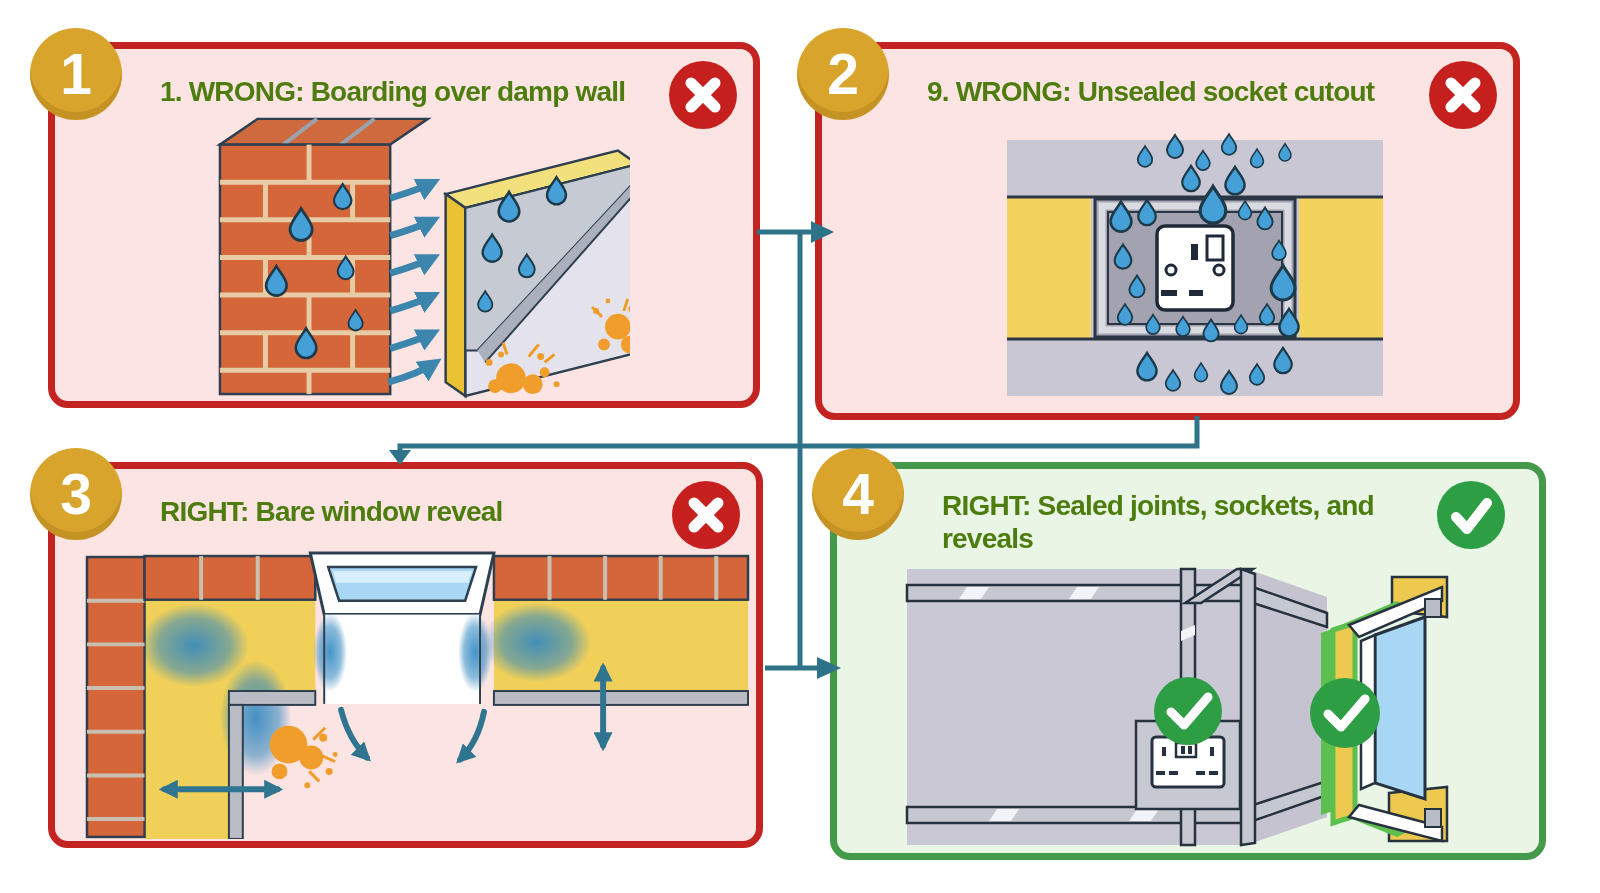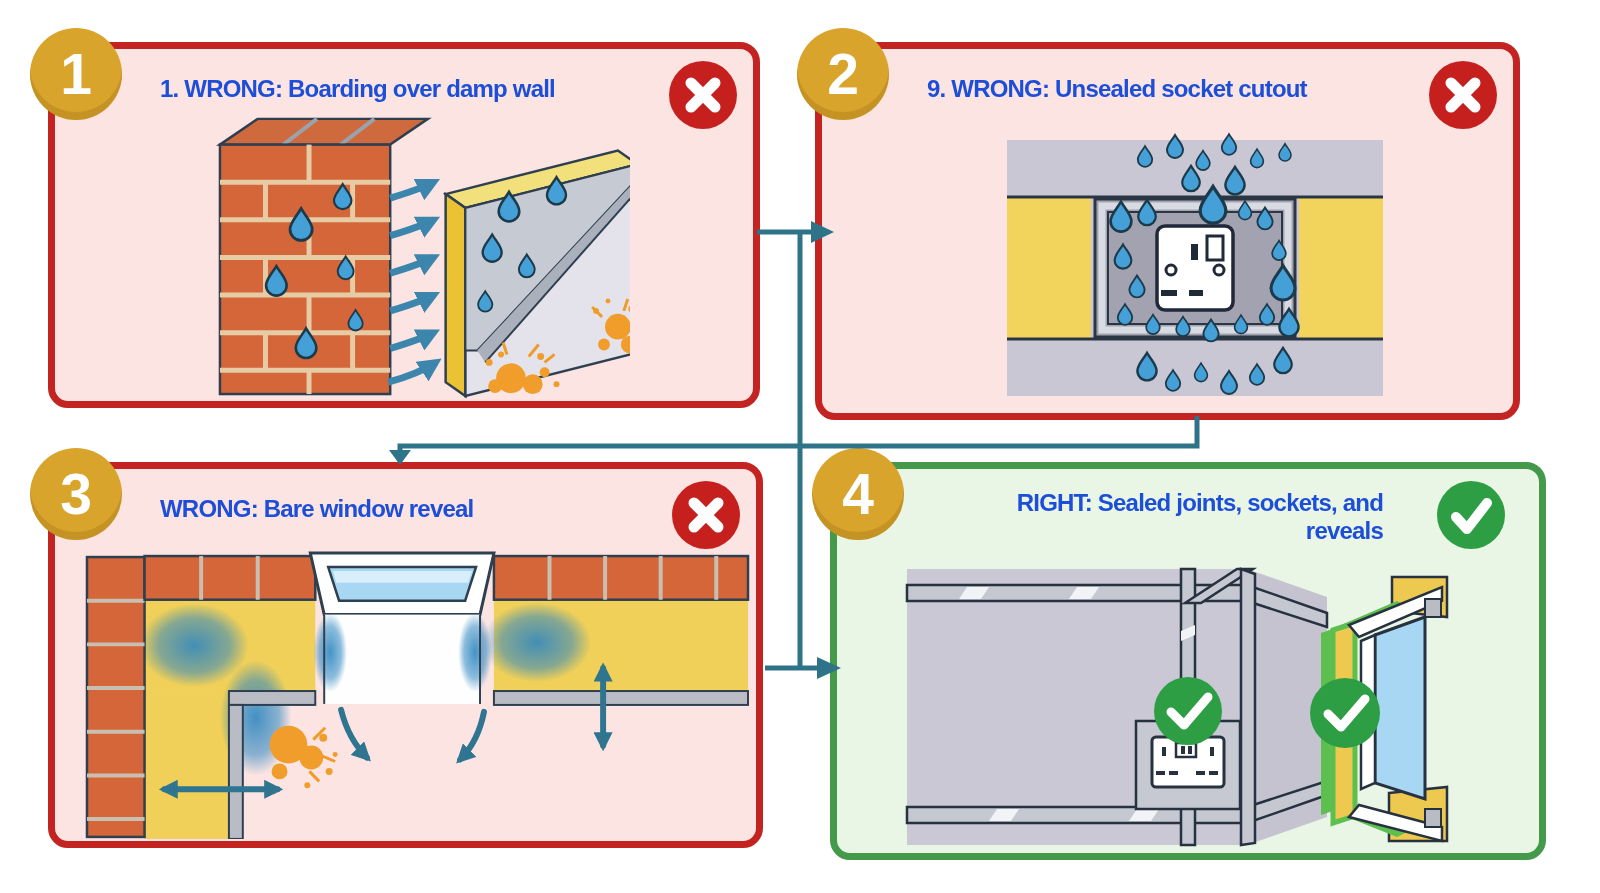--- a/index.html
+++ b/index.html
@@ -8,23 +8,23 @@
   .panel{position:absolute;border:7px solid;border-radius:20px;box-sizing:border-box;z-index:1;}
   .panel.wrong{border-color:#c32421;background:#fbe4e2;}
   .panel.right{border-color:#44994a;background:#e9f5e5;}
   #panel1{left:48px;top:42px;width:712px;height:366px;}
   #panel2{left:815px;top:42px;width:705px;height:378px;}
   #panel3{left:48px;top:462px;width:715px;height:386px;}
   #panel4{left:830px;top:462px;width:716px;height:398px;}
   .badge{position:absolute;left:-25px;top:-21px;width:92px;height:92px;border-radius:50%;
          background:#d9a42c;color:#fff;font-size:57px;font-weight:700;line-height:92px;
          text-align:center;box-shadow:inset 0 -8px 0 rgba(140,95,10,.25);z-index:3;}
-  .title{position:absolute;left:105px;top:26px;right:110px;font-size:24px;font-weight:700;
-         color:#1d4ed8;letter-spacing:-0.8px;line-height:1.18;}
-  #panel4 .title{top:20px;right:156px;text-align:right;}
+  .title{position:absolute;left:105px;top:26px;right:110px;font-size:28px;font-weight:700;
+         color:#4d7c0f;letter-spacing:-0.8px;line-height:1.18;}
+  #panel4 .title{top:20px;right:144px;}
   .status{position:absolute;width:68px;height:68px;right:16px;top:12px;border-radius:50%;z-index:2;}
   #panel4 .status{right:34px;}
   .status.x{background:#c6201e;}
   .status.ok{background:#2e9e44;}
   .status svg{display:block;}
   .illu{position:absolute;}
   #connectors{position:absolute;left:0;top:0;z-index:2;pointer-events:none;}
   .hiddefs{position:absolute;width:0;height:0;overflow:hidden;}
 </style>
 </head>
@@ -197,21 +197,21 @@
         <use href="#dropShape" transform="translate(206,254) scale(0.8)"></use>
         <use href="#dropShape" transform="translate(234,264) scale(1.0)"></use>
         <use href="#dropShape" transform="translate(262,256) scale(0.9)"></use>
         <use href="#dropShape" transform="translate(288,242) scale(1.1)"></use>
       </g>
     </svg>
   </div>
 
   <div class="panel wrong" id="panel3">
     <div class="badge">3</div>
-    <div class="title">WRONG: Bare window reveal</div>
+    <div class="title">RIGHT: Bare window reveal</div>
     <div class="status x">
       <svg width="68" height="68" viewBox="0 0 68 68">
         <line x1="22" y1="22" x2="46" y2="46" stroke="#fff" stroke-width="11" stroke-linecap="round"></line>
         <line x1="46" y1="22" x2="22" y2="46" stroke="#fff" stroke-width="11" stroke-linecap="round"></line>
       </svg>
     </div>
     <svg class="illu" style="left:30px;top:82px;" width="665" height="288" viewBox="0 0 670 290">
 
       <rect x="60" y="49" width="172" height="92" fill="#f0d058"></rect>
       <rect x="60" y="141" width="85" height="149" fill="#f0d058"></rect>

